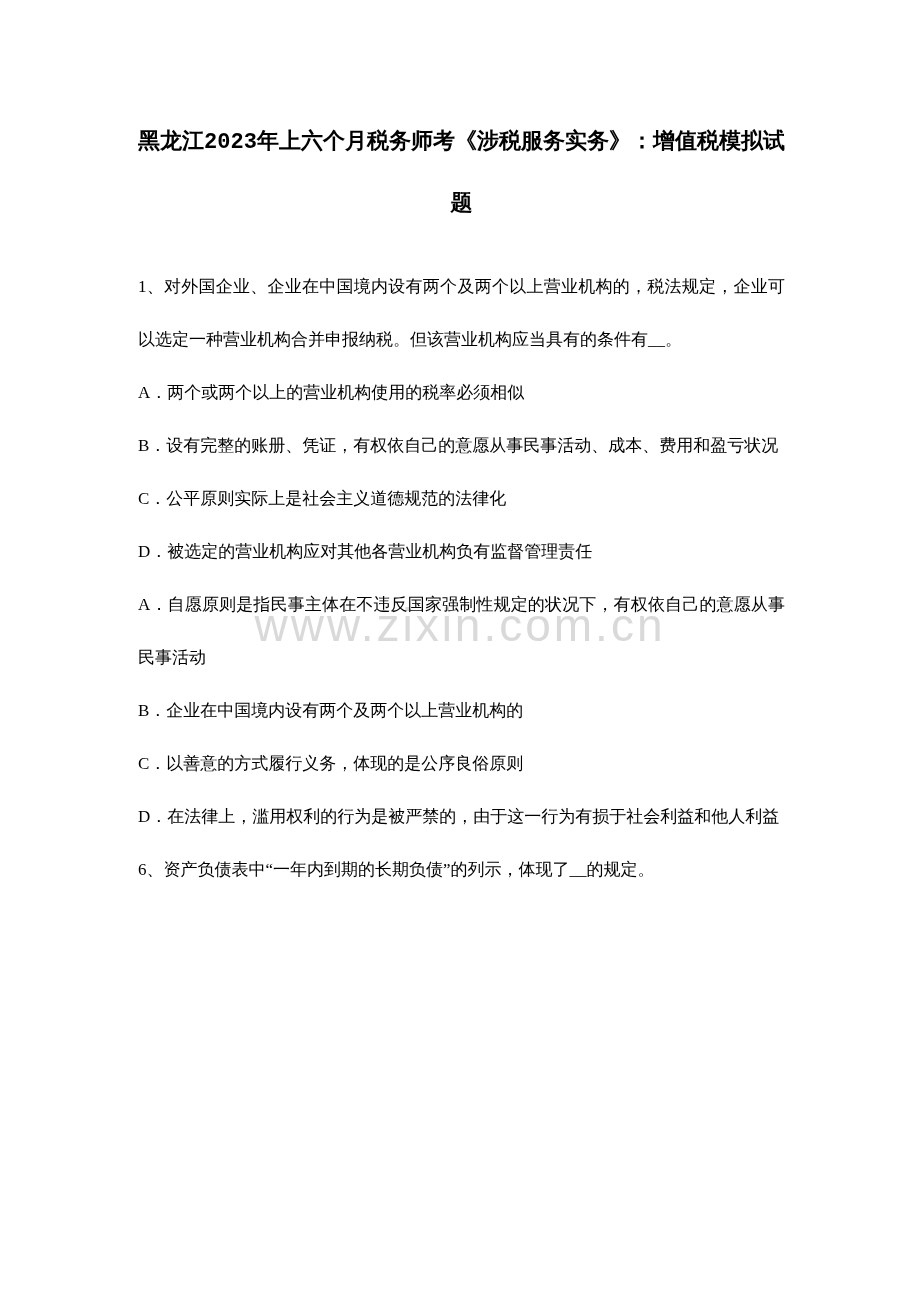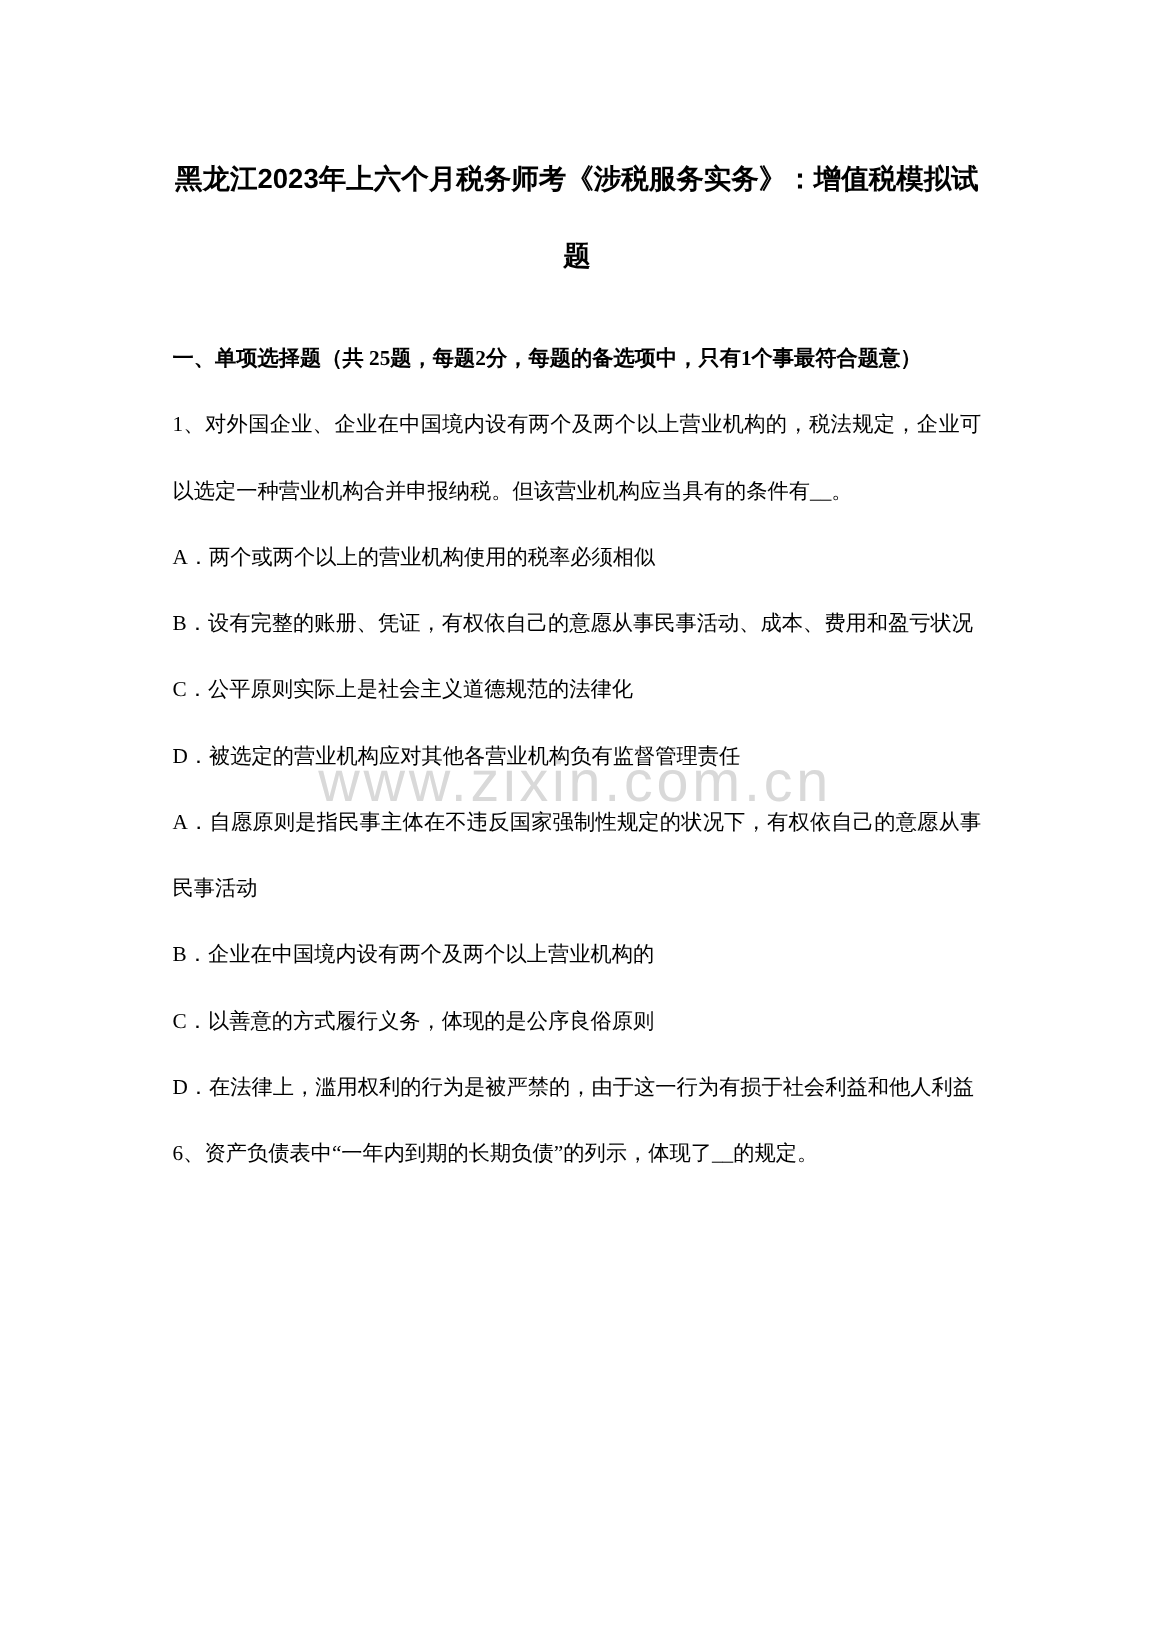--- a/index.html
+++ b/index.html
@@ -32,21 +32,21 @@
     position: relative;
     z-index: 1;
     padding: 112px 135px 0 138px;
   }
   .title {
     font-size: 22px;
     font-weight: bold;
     text-align: center;
     line-height: 62px;
     margin-bottom: 24px;
-    font-family: Liberation Sans, sans-serif;
+    font-family: Liberation Mono, monospace;
   }
   .para {
     font-size: 17px;
     line-height: 53px;
     text-align: justify;
     word-break: break-all;
   }
   .para.bold {
     font-weight: bold;
   }
@@ -55,21 +55,20 @@
 <body>
 
 <div class="page">
 
   <div class="watermark">www.zixin.com.cn</div>
 
   <div class="content">
 
     <h1 class="title">黑龙江2023年上六个月税务师考《涉税服务实务》：增值税模拟试题</h1>
 
-    <p class="para bold">一、单项选择题（共 25题，每题2分，每题的备选项中，只有1个事最符合题意）</p>
 
     <p class="para">1、对外国企业、企业在中国境内设有两个及两个以上营业机构的，税法规定，企业可以选定一种营业机构合并申报纳税。但该营业机构应当具有的条件有__。</p>
     <p class="para">A．两个或两个以上的营业机构使用的税率必须相似</p>
     <p class="para">B．设有完整的账册、凭证，有权依自己的意愿从事民事活动、成本、费用和盈亏状况</p>
     <p class="para">C．公平原则实际上是社会主义道德规范的法律化</p>
     <p class="para">D．被选定的营业机构应对其他各营业机构负有监督管理责任</p>
 
     <p class="para">A．自愿原则是指民事主体在不违反国家强制性规定的状况下，有权依自己的意愿从事民事活动</p>
     <p class="para">B．企业在中国境内设有两个及两个以上营业机构的</p>
     <p class="para">C．以善意的方式履行义务，体现的是公序良俗原则</p>

